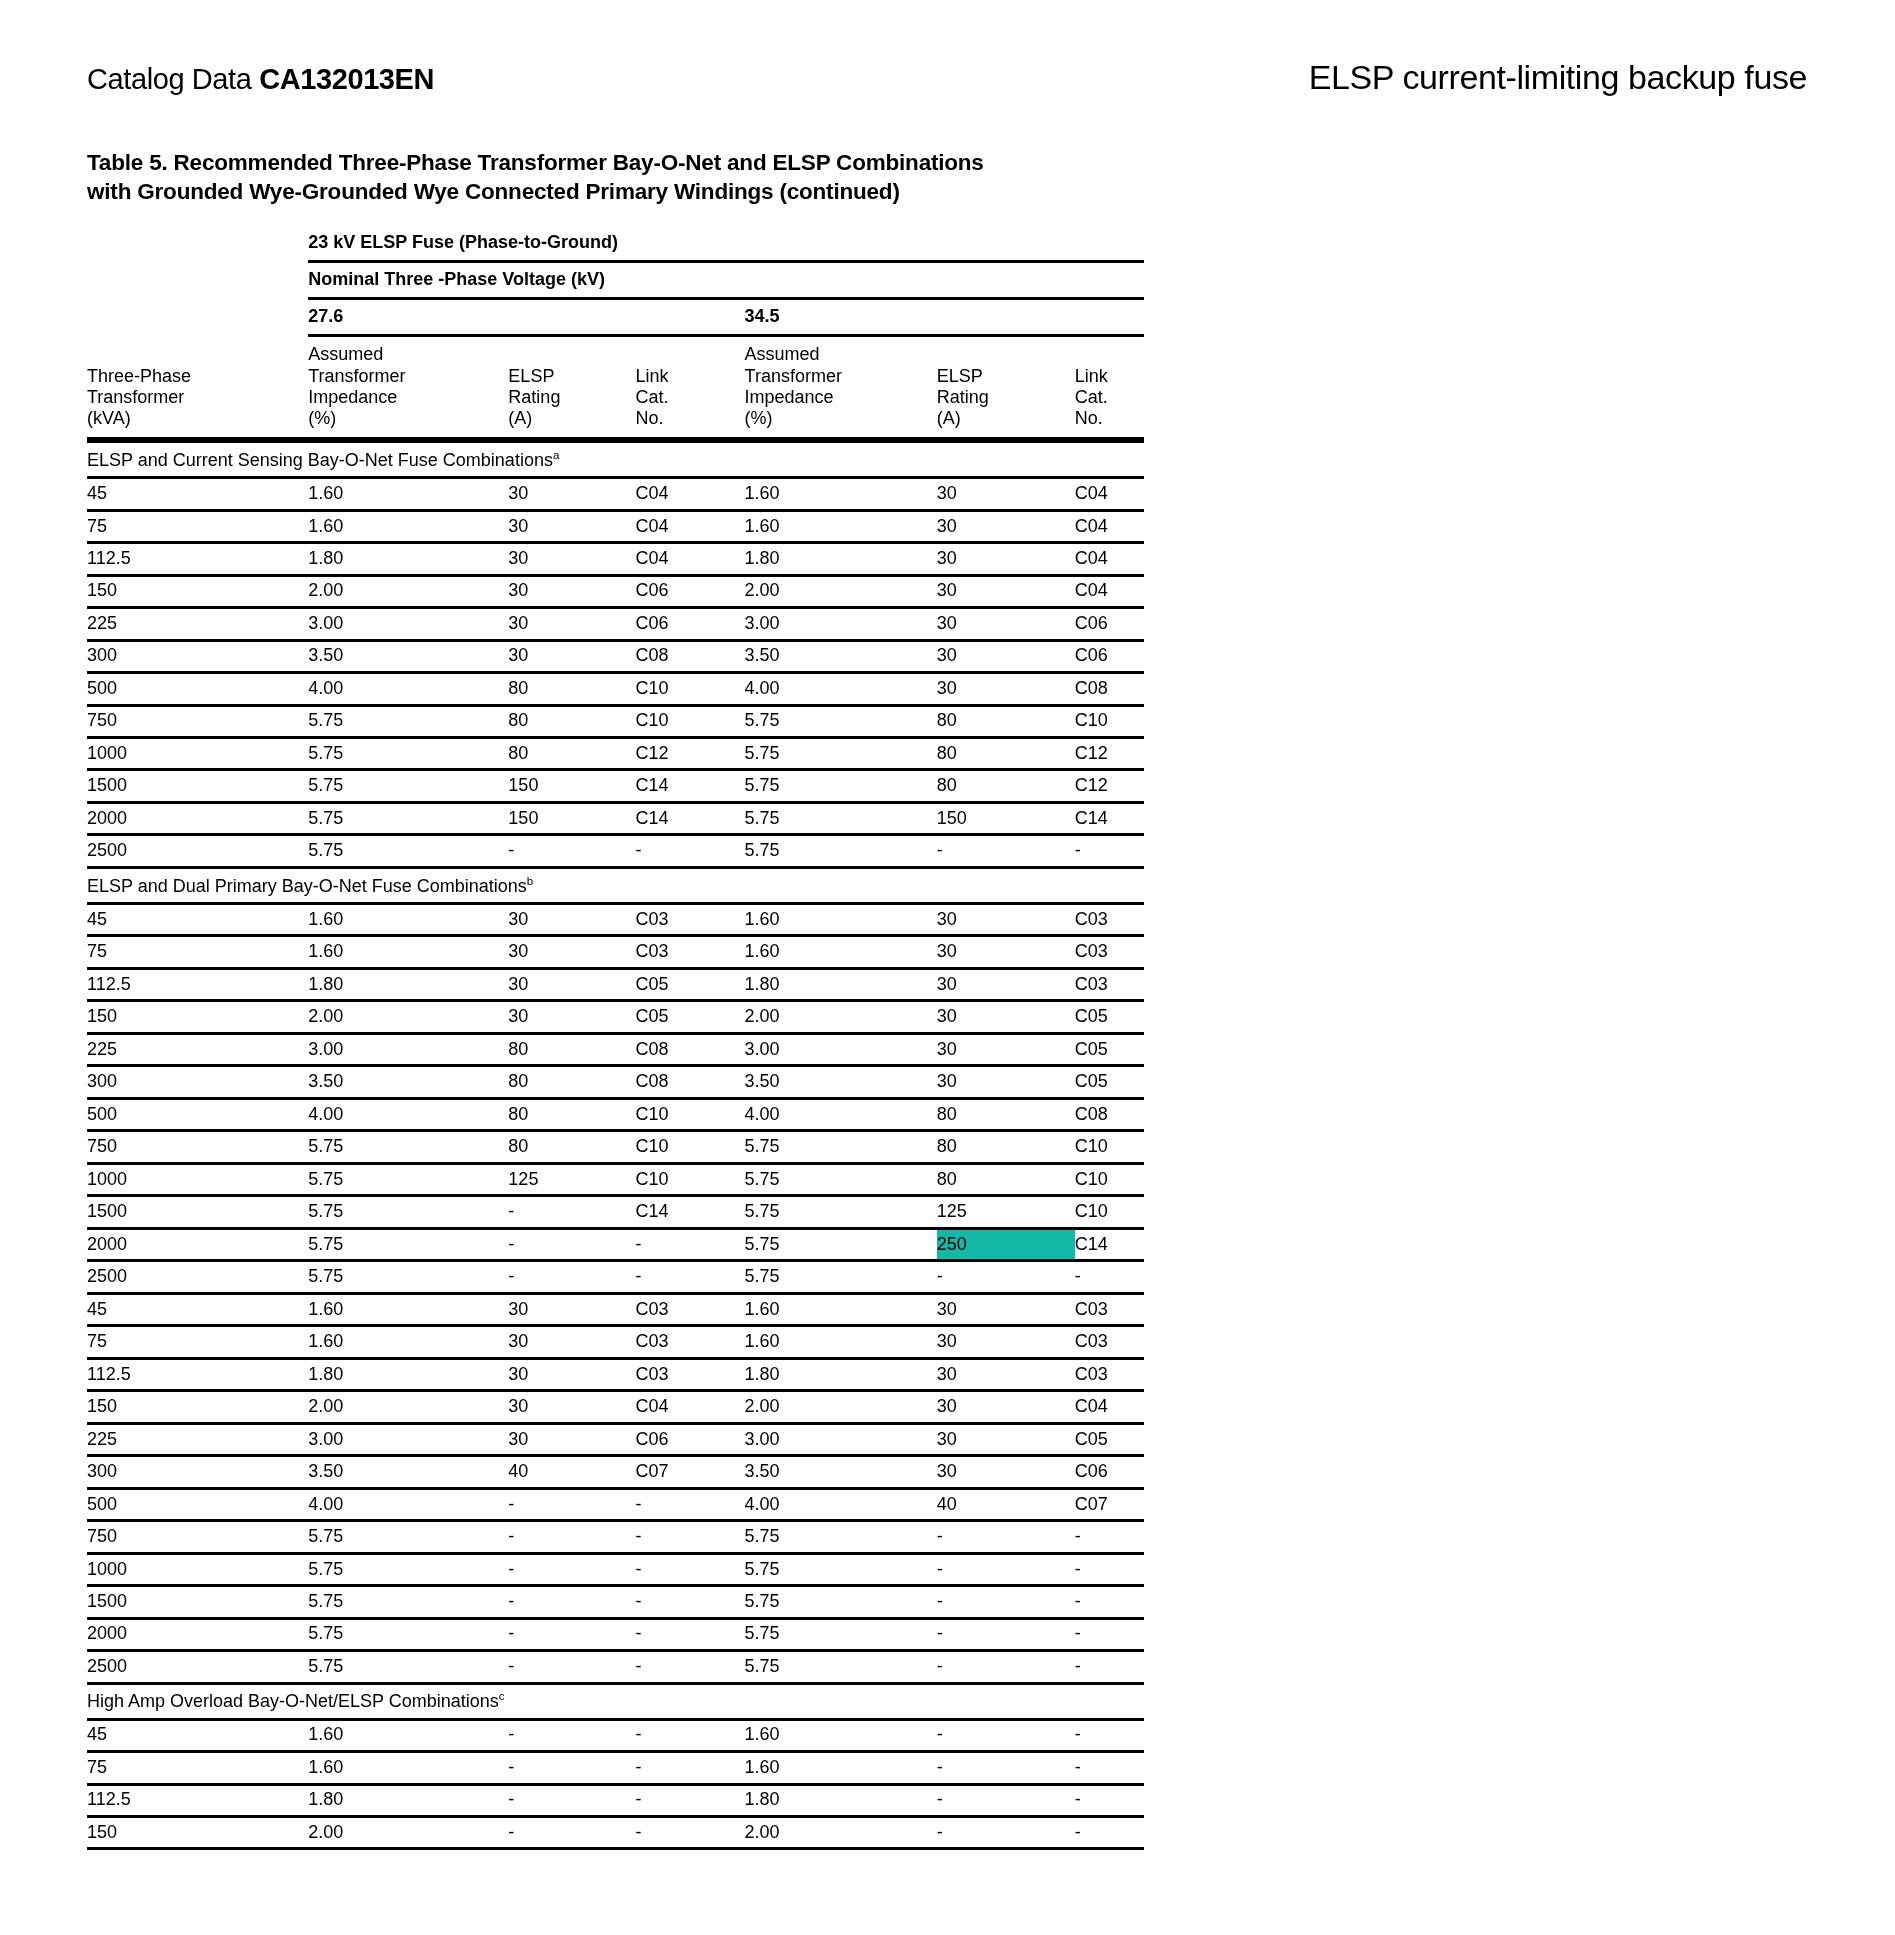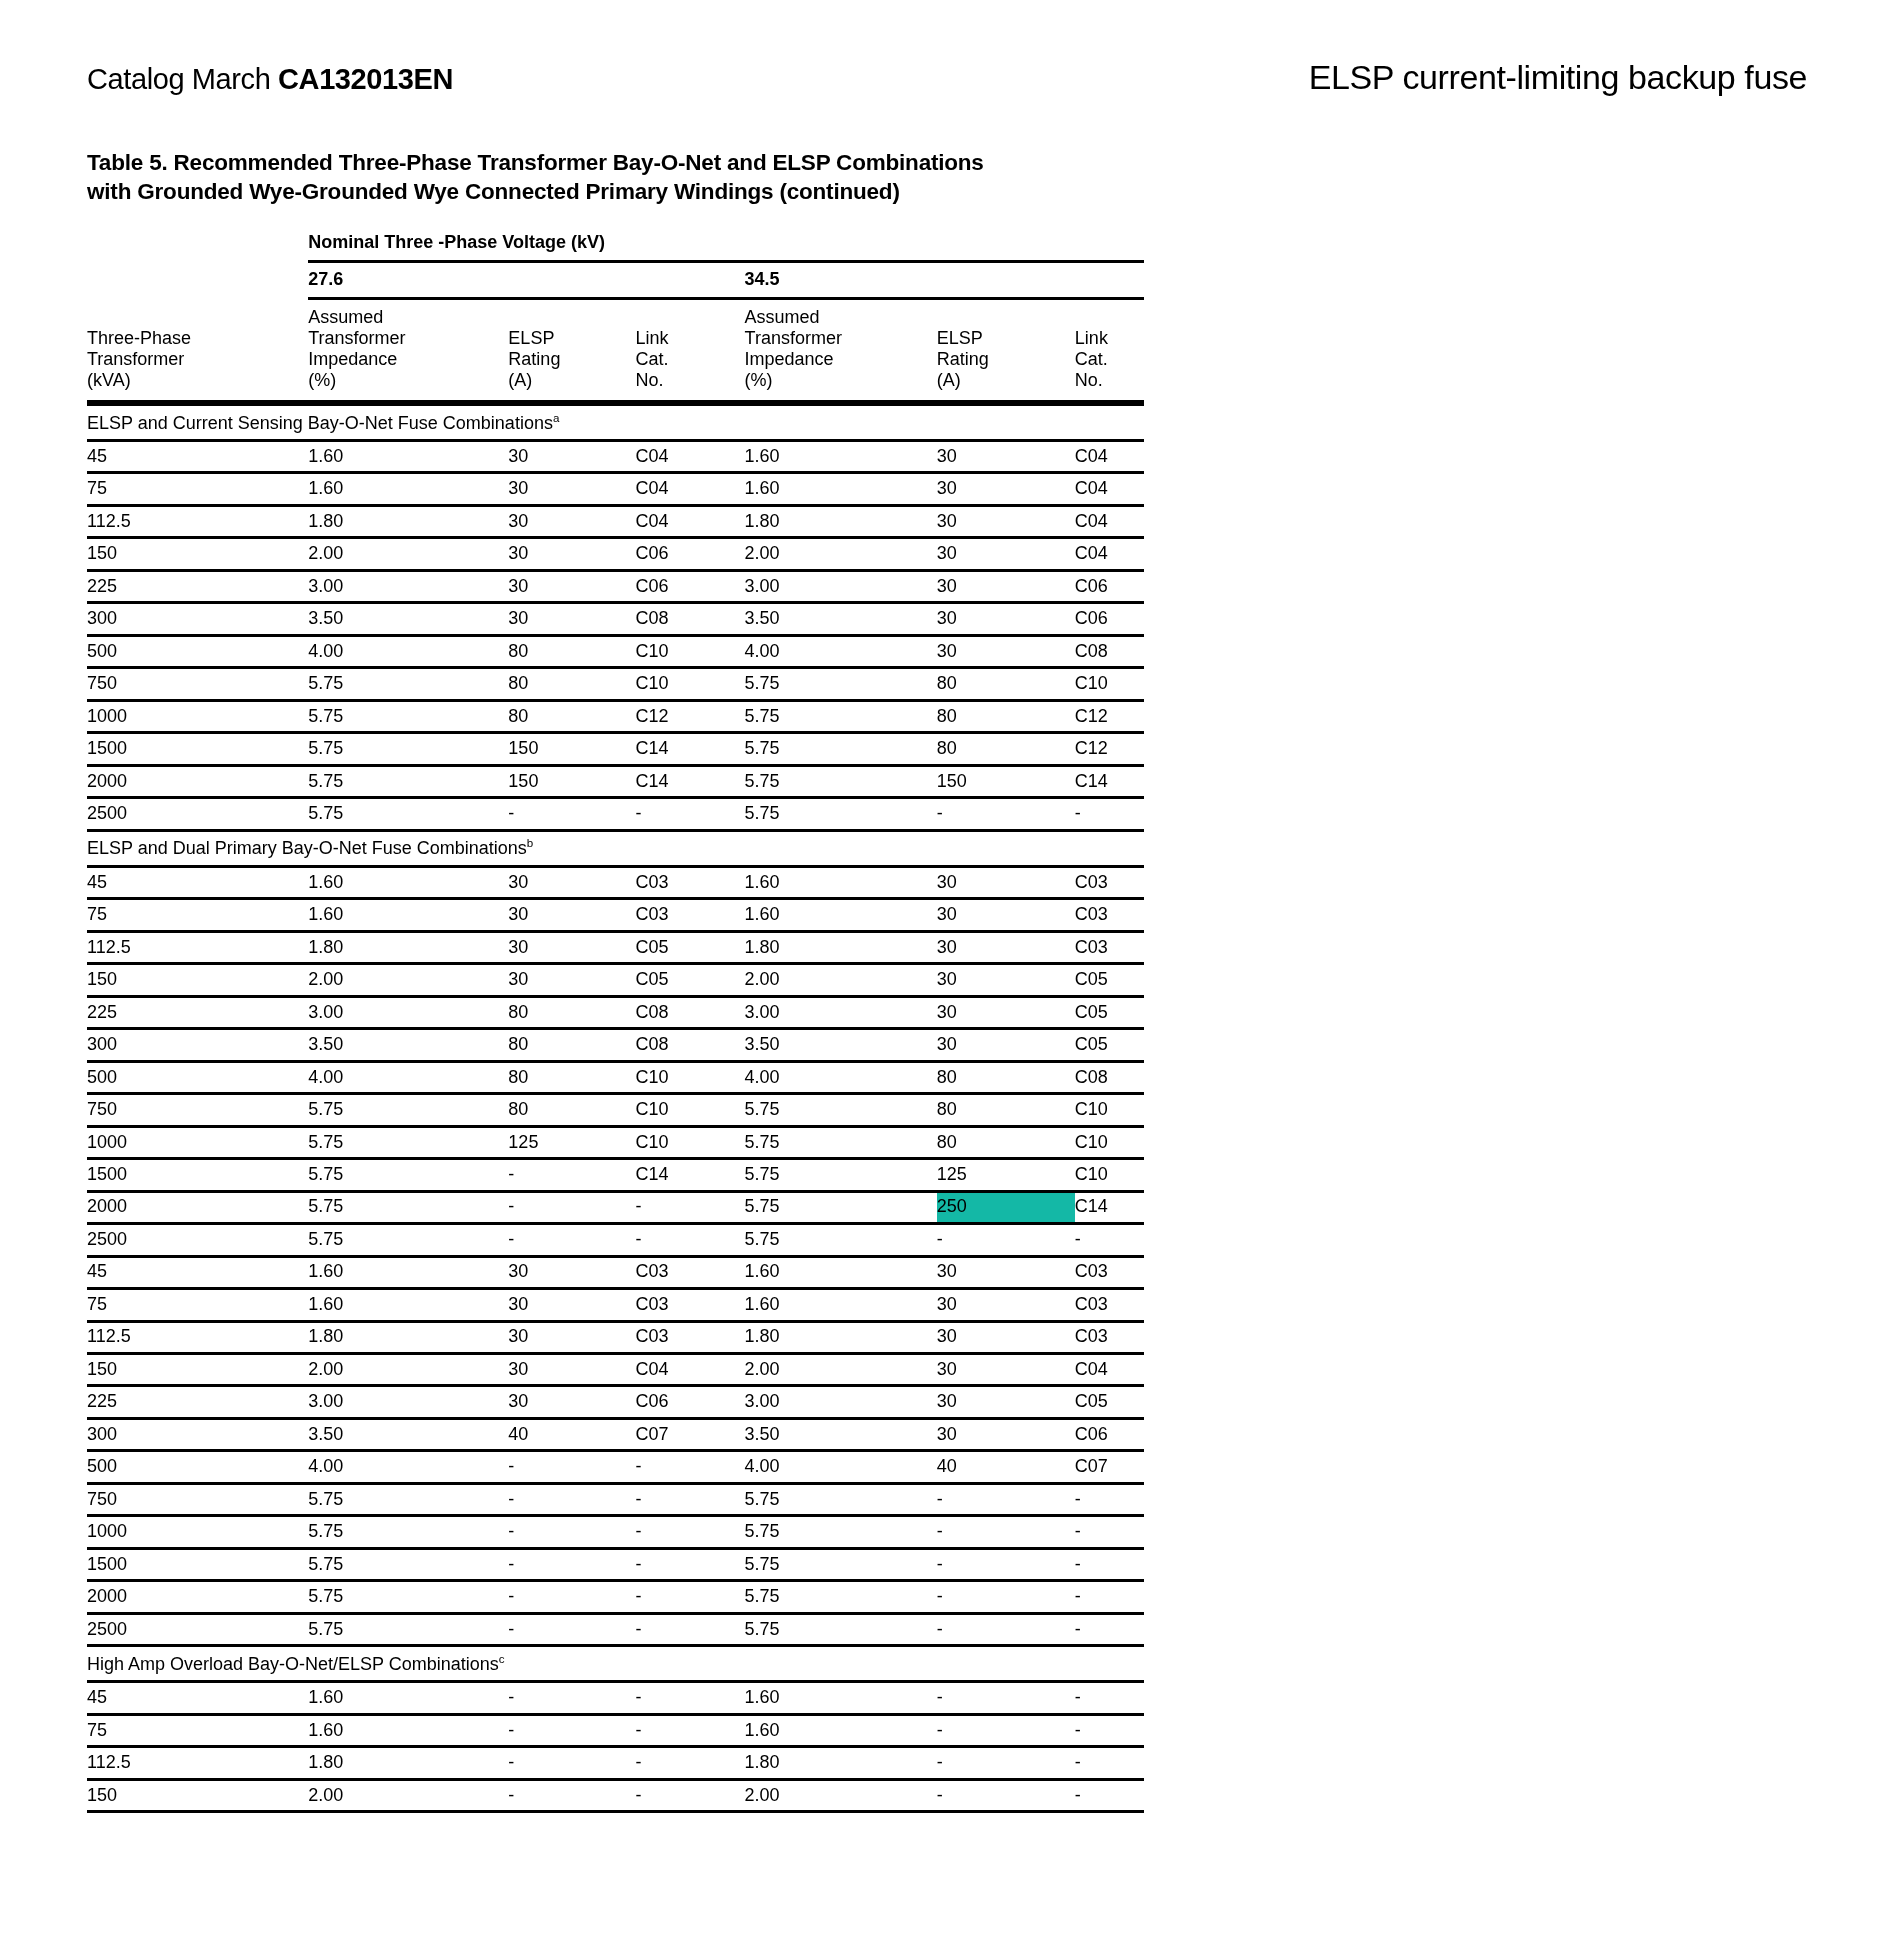--- a/index.html
+++ b/index.html
@@ -32,40 +32,44 @@
   tr.data td{padding:3.9px 0 4.6px 0;border-bottom:3.1px solid #000;}
   sup{font-size:11.6px;}
   td.hl{background:#14b8a6;}
 </style>
 </head>
 <body>
 
 <div class="page">
 
   <div class="hdr">
-    <div class="hdr-left"><span>Catalog March </span><span class="docnum">CA132013EN</span></div>
+    <div class="hdr-left"><span>Catalog Data </span><span class="docnum">CA132013EN</span></div>
     <div class="hdr-right">ELSP current-limiting backup fuse</div>
   </div>
 
   <div class="tbl-title">
     <div>Table 5. Recommended Three-Phase Transformer Bay-O-Net and ELSP Combinations</div>
     <div>with Grounded Wye-Grounded Wye Connected Primary Windings (continued)</div>
   </div>
 
   <table class="main">
     <colgroup>
       <col style="width:221px">
         <col style="width:200px">
         <col style="width:127px">
       <col style="width:109px">
         <col style="width:192px">
         <col style="width:138px">
       <col style="width:69px">
     </colgroup>
     <tbody>
+      <tr class="grp">
+        <td class="blank"></td>
+        <td class="lbl" colspan="6">23 kV ELSP Fuse (Phase-to-Ground)</td>
+      </tr>
       <tr class="grp">
         <td class="blank"></td>
         <td class="lbl" colspan="6">Nominal Three -Phase Voltage (kV)</td>
       </tr>
       <tr class="grp">
         <td class="blank"></td>
         <td class="lbl" colspan="3">27.6</td>
         <td class="lbl" colspan="3">34.5</td>
       </tr>
       <tr class="colhdr">

